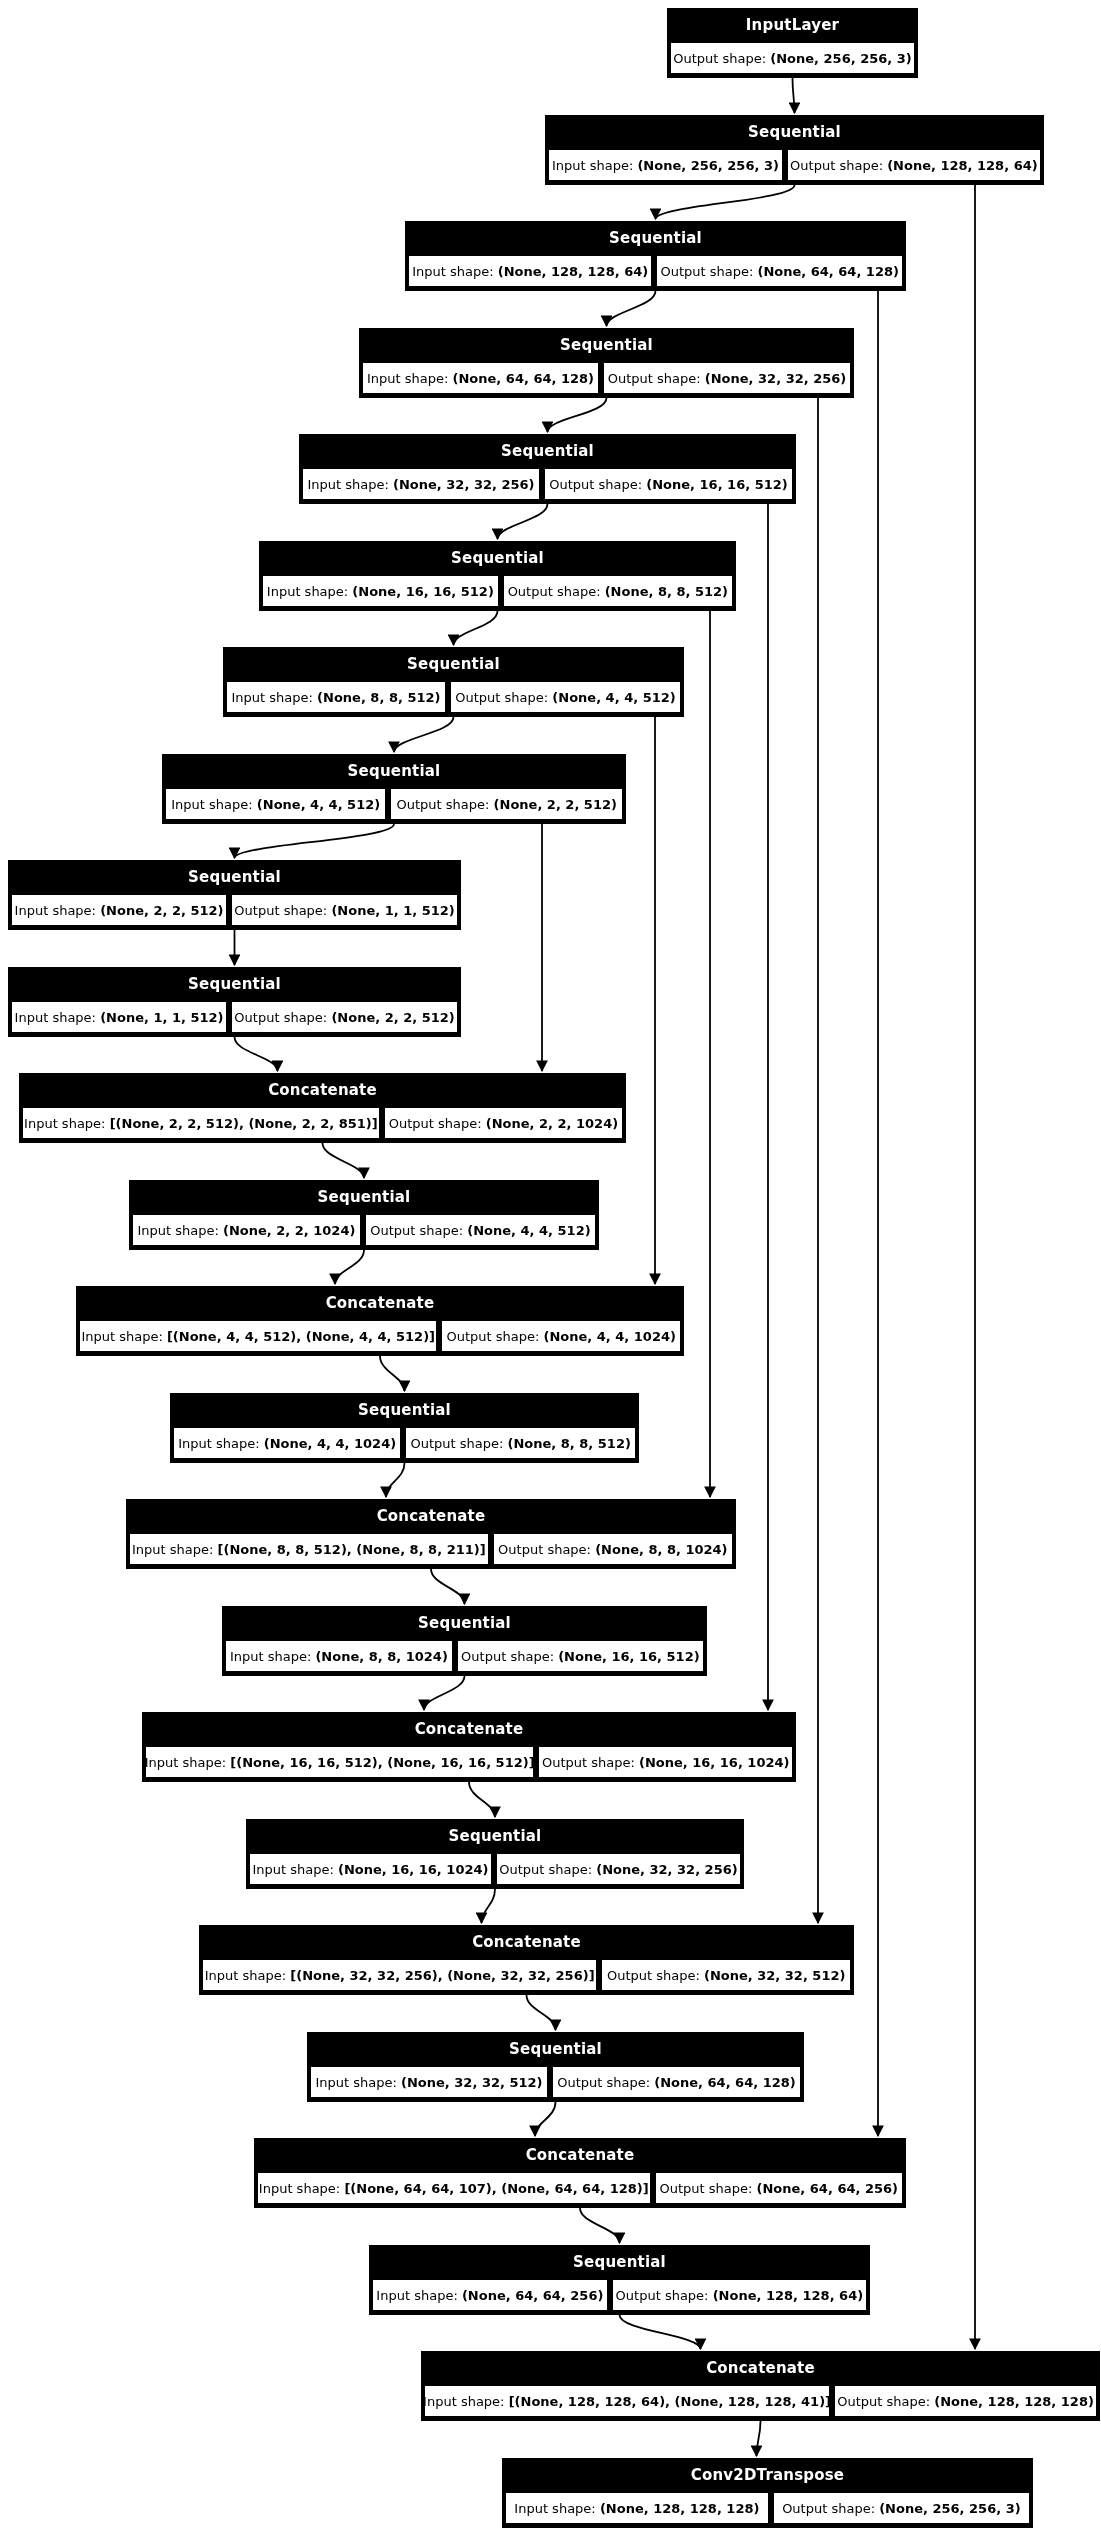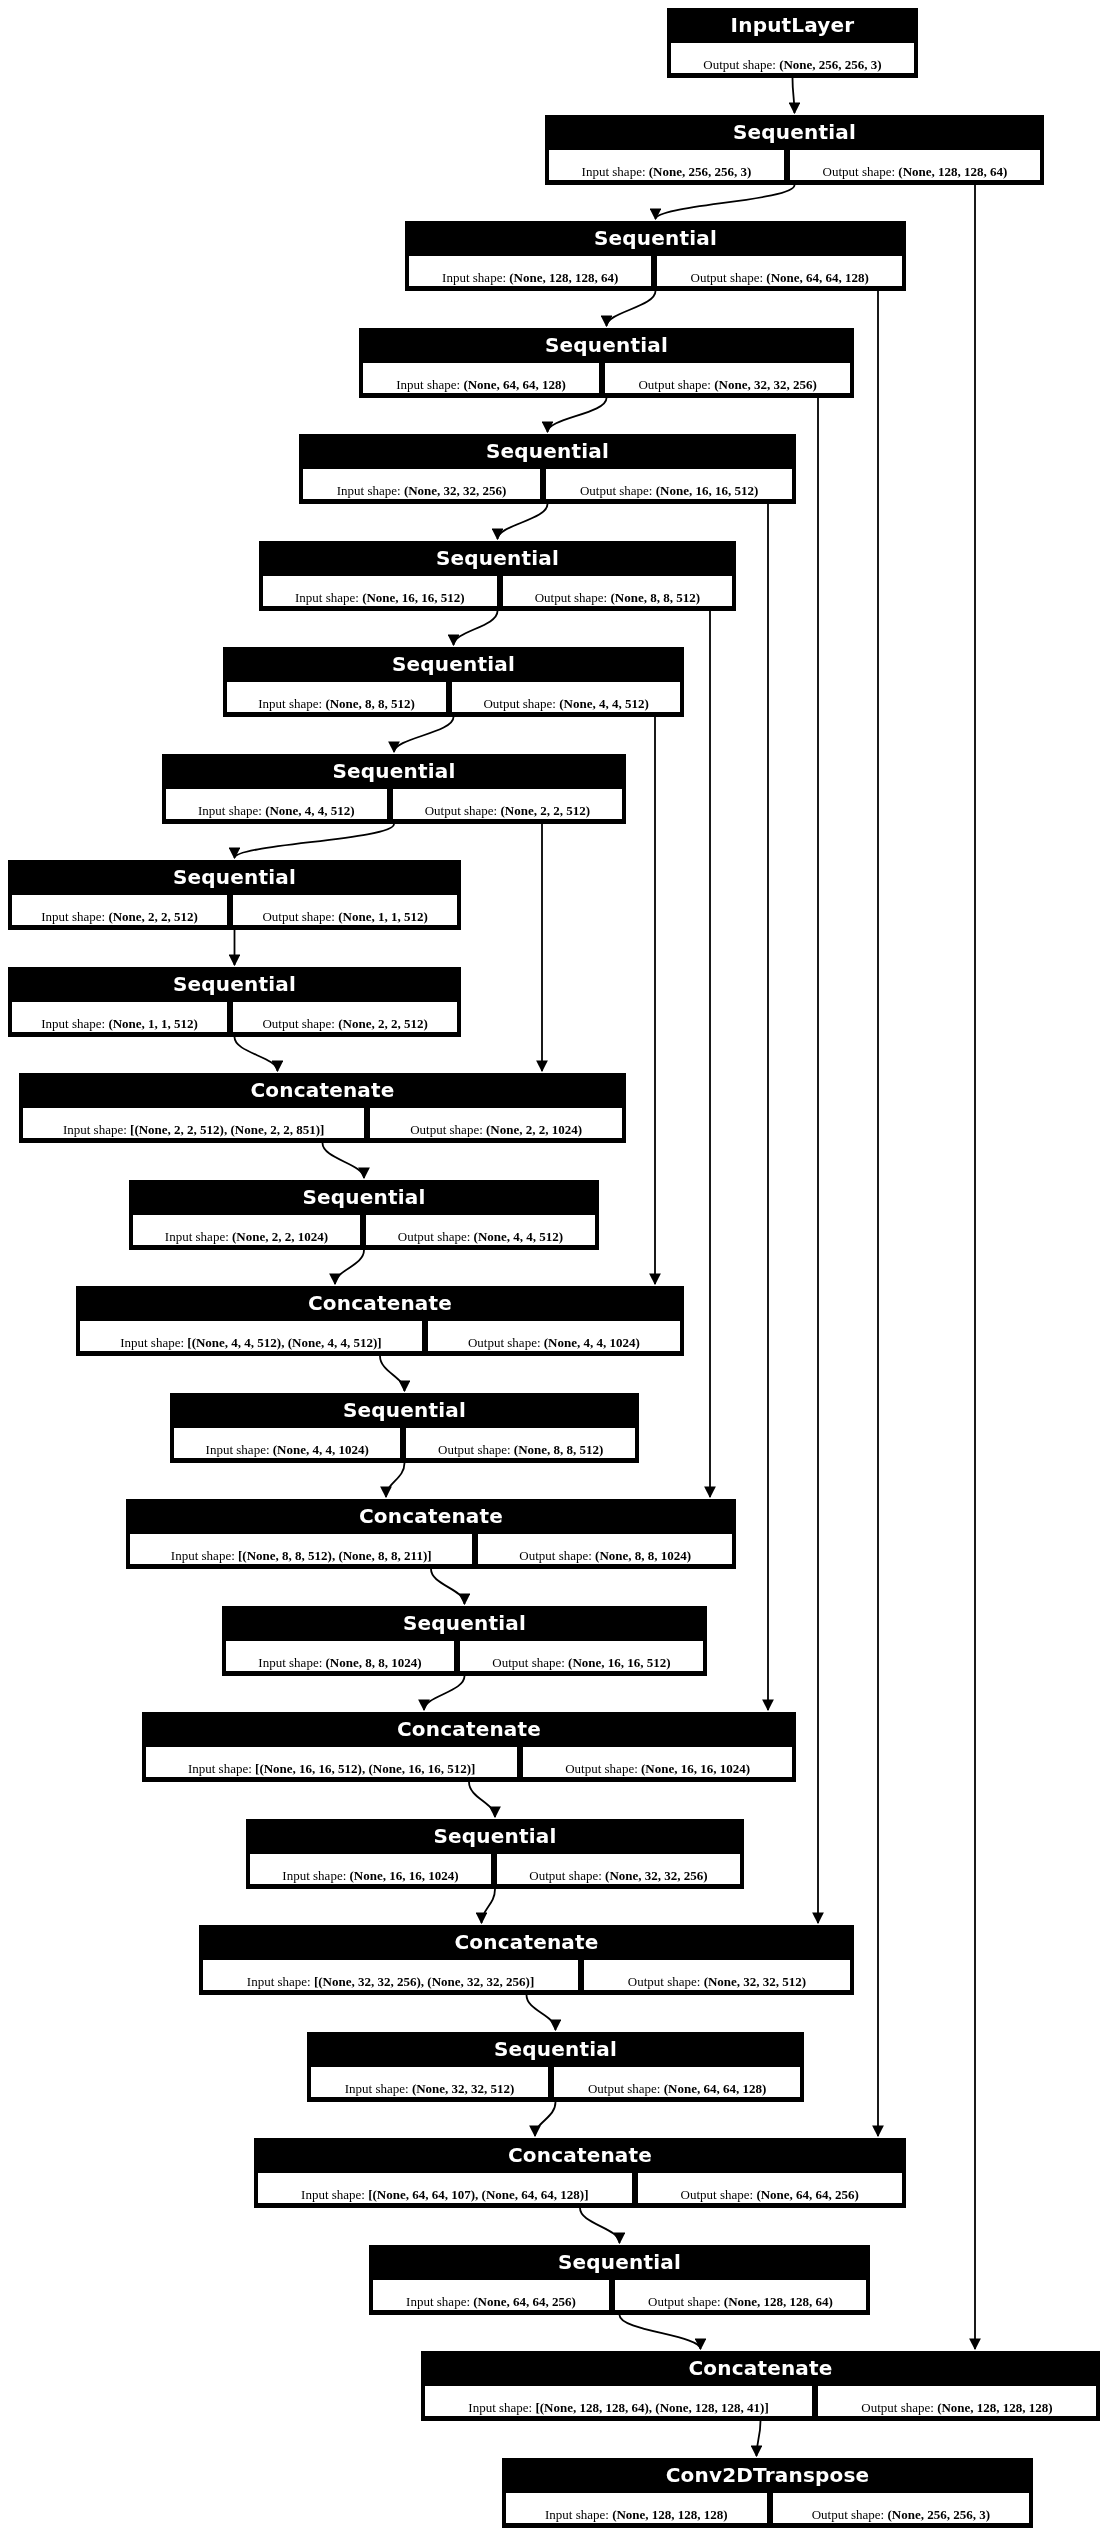--- a/index.html
+++ b/index.html
@@ -2,25 +2,25 @@
 <html><head>
 <meta charset="utf-8">
 <style>
   html,body{margin:0;padding:0;background:#ffffff;}
   #canvas{position:relative;width:1101px;height:2535px;background:#ffffff;overflow:hidden;
           font-family:"DejaVu Sans", sans-serif;}
   #edges{position:absolute;left:0;top:0;z-index:0;}
   .node{position:absolute;height:70px;background:#000;box-sizing:border-box;
         display:flex;flex-direction:column;padding:0 3px 4px 3px;z-index:1;}
   .node .title{flex:0 0 34px;display:flex;align-items:center;justify-content:center;
-        color:#fff;font-weight:bold;font-size:20px;letter-spacing:.2px;}
+        color:#fff;font-weight:bold;font-size:15px;letter-spacing:.2px;}
   .cells{flex:1 1 auto;display:flex;gap:4px;}
   .cell{background:#fff;border:1px solid #000;box-sizing:border-box;flex:1 1 auto;
-        display:flex;align-items:flex-end;justify-content:center;
-        font-size:13px;color:#000;white-space:nowrap;padding:0 9px;overflow:hidden;font-family:Liberation Serif, serif;}
+        display:flex;align-items:center;justify-content:center;
+        font-size:13px;color:#000;white-space:nowrap;padding:0 9px;overflow:hidden;}
   .cell span{white-space:pre;}
   .cell b{white-space:pre;font-weight:bold;}
   path.edge{stroke:#000;stroke-width:1.8;fill:none;}
 </style>
 </head>
 <body>
 
 <div id="canvas">
 
   <svg id="edges" width="1101" height="2535" viewBox="0 0 1101 2535">

